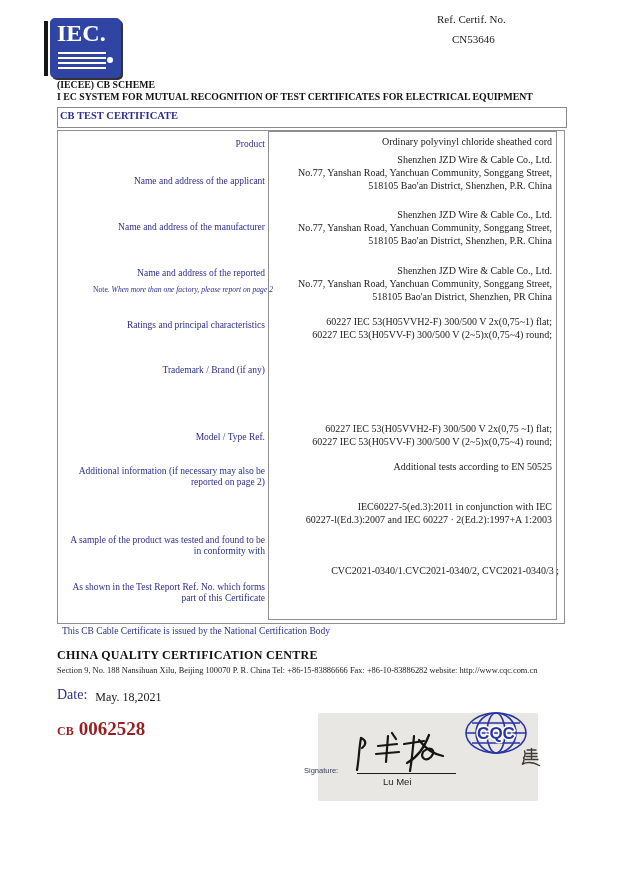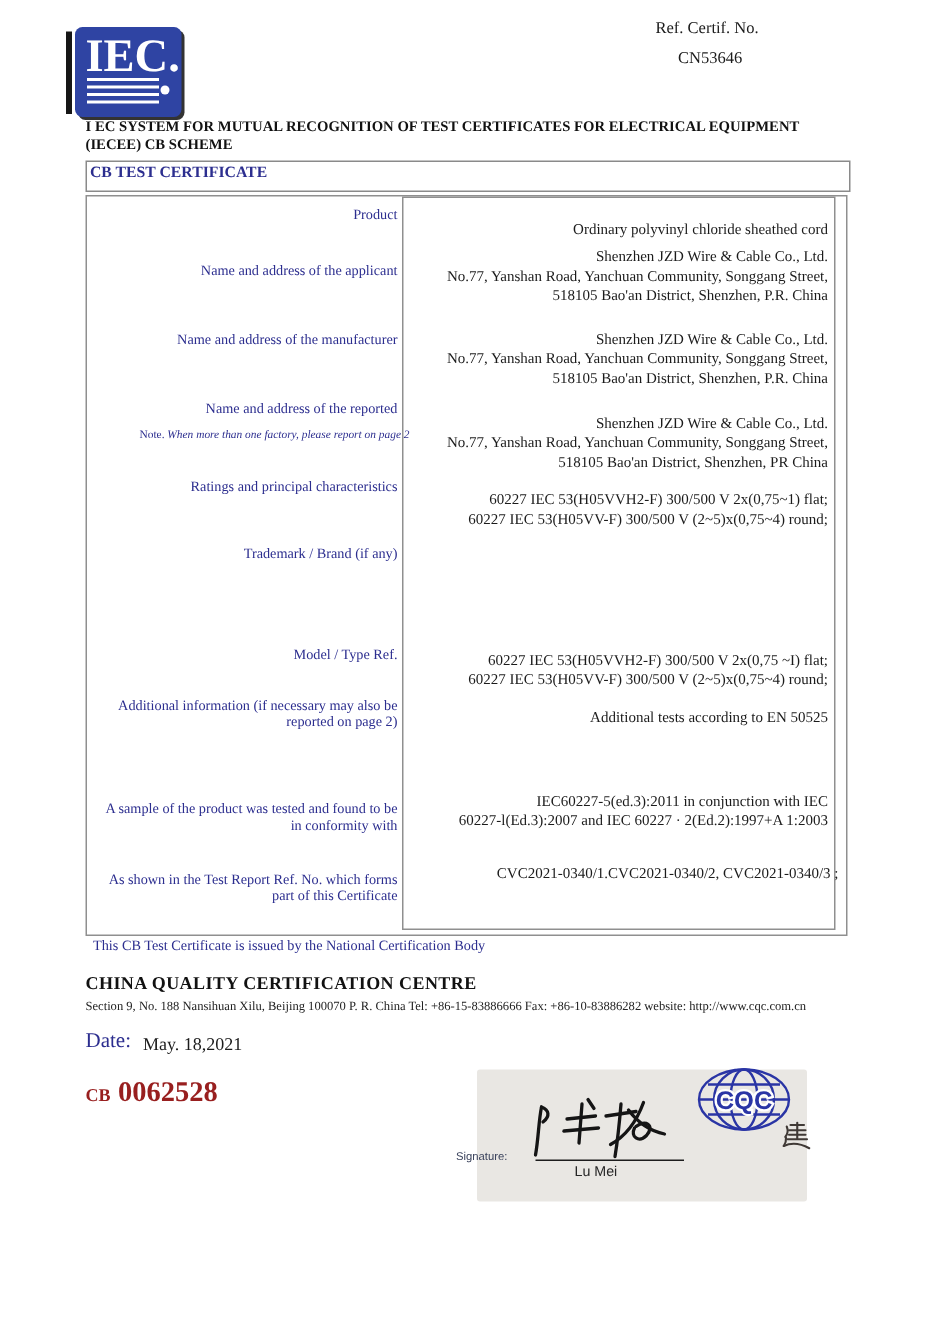--- a/index.html
+++ b/index.html
@@ -4,39 +4,39 @@
 <style>
   html,body{margin:0;padding:0;background:#ffffff;}
   body{width:620px;height:878px;position:relative;overflow:hidden;
        font-family:"Liberation Serif","DejaVu Serif",serif;color:#1b1b1b;}
   .abs{position:absolute;}
 
   
   .iec-spine{position:absolute;left:44px;top:21px;width:4px;height:55px;background:#161616;}
   .iec-book{position:absolute;left:50px;top:18px;width:71px;height:60px;background:#2f44a3;
             border-radius:5px;box-shadow:2px 2px 0 rgba(15,15,15,.85);}
-  .iec-text{color:#ffffff;font-weight:bold;font-size:31px;line-height:1;
+  .iec-text{color:#ffffff;font-weight:bold;font-size:24px;line-height:1;
             margin:3px 0 0 7px;letter-spacing:0px;}
   .iec-lines{position:absolute;left:8px;top:34px;width:48px;}
   .iec-lines i{display:block;height:2px;background:#ffffff;margin-bottom:3px;}
   .iec-dot{position:absolute;left:57px;top:39px;width:6px;height:6px;border-radius:50%;background:#ffffff;}
 
   .ref-label{left:437px;top:13px;font-size:11px;}
   .ref-value{left:452px;top:33px;font-size:11px;}
 
   .scheme{left:57px;top:79px;width:512px;font-weight:bold;font-size:9.8px;line-height:11.5px;color:#111;}
   .scheme span{display:block;}
 
   .title-box{left:57px;top:107px;width:506px;height:17px;border:1px solid #8a8a8a;
              font-weight:bold;font-size:10.5px;color:#2c2e8f;padding:2px 0 0 2px;}
 
   .main-table{left:57px;top:130px;width:506px;height:492px;border:1px solid #8f8f8f;text-align:right;}
   .val-box{position:absolute;left:210px;top:0px;width:287px;bottom:3px;border:1px solid #8f8f8f;}
   .lbl{position:absolute;left:5px;width:202px;font-size:9.5px;line-height:11px;color:#2c2e8f;}
-  .val{position:absolute;left:214px;width:280px;font-size:10px;line-height:13px;color:#1b1b1b;margin-top:12px;}
+  .val{position:absolute;left:214px;width:280px;font-size:10px;line-height:13px;color:#1b1b1b;}
   .note{position:absolute;left:5px;width:210px;font-size:7.6px;color:#2c2e8f;}
   .note .it{font-style:italic;}
 
   .issued{left:62px;top:626px;font-size:9.5px;color:#2c2e8f;}
   .centre-name{left:57px;top:648px;font-size:12px;font-weight:bold;letter-spacing:.3px;color:#111;}
   .centre-addr{left:57px;top:666px;font-size:8.4px;color:#222;}
   .date-line{left:57px;top:687px;}
   .date-label{font-size:14px;color:#2c2e8f;vertical-align:2px;}
   .date-value{font-size:12px;color:#1b1b1b;margin-left:8px;}
   .cb-line{left:57px;top:718px;color:#981f1f;font-weight:bold;}
@@ -65,22 +65,22 @@
       <i></i>
       <i></i>
     </div>
   <div class="iec-dot"></div>
 </div>
 
 <div class="abs ref-label">Ref. Certif. No.</div>
 <div class="abs ref-value">CN53646</div>
 
 <div class="abs scheme">
+  <span>(IECEE) CB SCHEME</span>
   <span>I EC SYSTEM FOR MUTUAL RECOGNITION OF TEST CERTIFICATES FOR ELECTRICAL EQUIPMENT</span>
-  <span>(IECEE) CB SCHEME</span>
 </div>
 
 <div class="abs title-box">CB TEST CERTIFICATE</div>
 
 <div class="abs main-table">
   <div class="val-box"></div>
 
   <div class="lbl" style="top:8px">Product</div>
   <div class="val" style="top:4px">
     <div>Ordinary polyvinyl chloride sheathed cord</div>
@@ -125,32 +125,32 @@
     <div>60227 IEC 53(H05VVH2-F) 300/500 V 2x(0,75 ~I) flat;</div>
     <div>60227 IEC 53(H05VV-F) 300/500 V (2~5)x(0,75~4) round;</div>
   </div>
 
   <div class="lbl" style="top:335px">Additional information (if necessary may also be reported on page 2)</div>
   <div class="val" style="top:329px">
     <div>Additional tests according to EN 50525</div>
   </div>
 
   <div class="lbl" style="top:404px">A sample of the product was tested and found to be in conformity with</div>
-  <div class="val" style="top:385px">
+  <div class="val" style="top:369px">
     <div>IEC60227-5(ed.3):2011 in conjunction with IEC</div>
     <div>60227-l(Ed.3):2007 and IEC 60227 · 2(Ed.2):1997+A 1:2003</div>
   </div>
 
   <div class="lbl" style="top:451px">As shown in the Test Report Ref. No. which forms part of this Certificate</div>
   <div class="val" style="top:433px;left:221px">
     <div>CVC2021-0340/1.CVC2021-0340/2, CVC2021-0340/3 ;</div>
   </div>
 </div>
 
-<div class="abs issued">This CB Test Certificate is issued by the National Certification Body</div>
+<div class="abs issued">This CB Cable Certificate is issued by the National Certification Body</div>
 <div class="abs centre-name">CHINA QUALITY CERTIFICATION CENTRE</div>
 <div class="abs centre-addr">Section 9, No. 188 Nansihuan Xilu, Beijing 100070 P. R. China Tel: +86-15-83886666 Fax: +86-10-83886282 website: http://www.cqc.com.cn</div>
 
 <div class="abs date-line">
   <span class="date-label">Date:</span><span class="date-value">May. 18,2021</span>
 </div>
 
 <div class="abs cb-line">
   <span class="cb-prefix">CB</span><span class="cb-number">0062528</span>
 </div>

